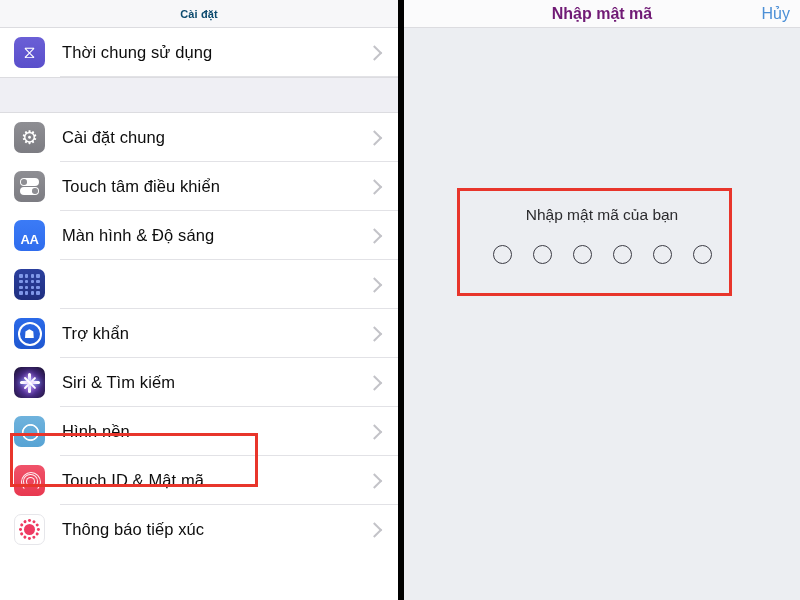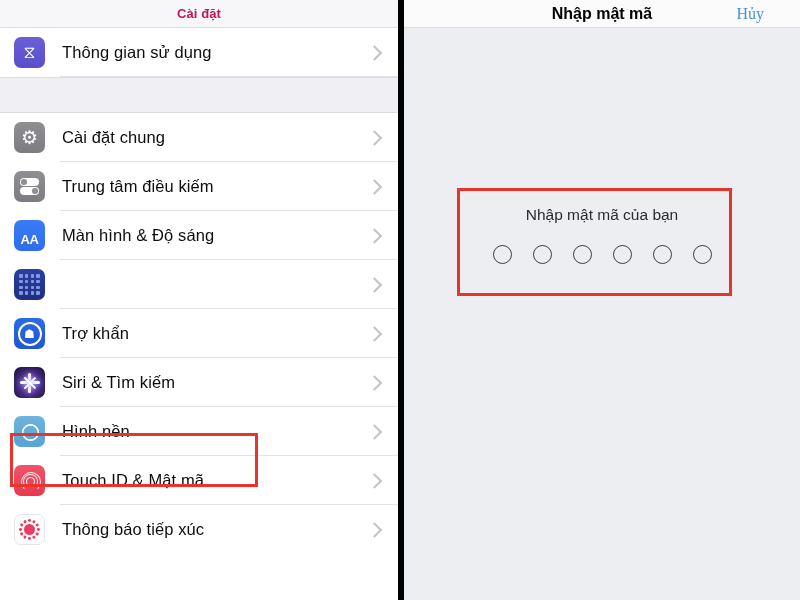--- a/index.html
+++ b/index.html
@@ -34,23 +34,23 @@
   .nav-bar {
     position: relative;
     height: 27px;
     background: #f7f7f9;
     display: flex;
     align-items: center;
     justify-content: center;
     border-bottom: 1px solid #dcdce0;
   }
   .nav-title {
-    font-size: 13px;
+    font-size: 11px;
     font-weight: bold;
-    color: #be185d;
+    color: #0c4a6e;
     letter-spacing: 0.1px;
   }
 
   .list {
     position: relative;
     background: #ffffff;
   }
 
   .group-gap {
     height: 34px;
@@ -214,30 +214,29 @@
     height: 27px;
     background: #fbfbfc;
     display: flex;
     align-items: center;
     justify-content: center;
     border-bottom: 1px solid #dcdce0;
   }
   .nav-title-right {
     font-size: 16px;
     font-weight: bold;
-    color: #000000;
+    color: #701a75;
   }
   .nav-cancel {
     position: absolute;
-    right: 36px;
+    right: 10px;
     top: 50%;
     transform: translateY(-50%);
     font-size: 16px;
     color: #4b8fd6;
-    font-family: Liberation Serif, serif;
   }
 
   .pass-area {
     position: absolute;
     left: 0;
     top: 188px;
     width: 396px;
     height: 110px;
   }
   .hl-right {
@@ -287,21 +286,21 @@
     <div class="nav-bar">
       <span class="nav-title">Cài đặt</span>
     </div>
 
     <div class="list">
 
       <div class="row">
         <div class="row-icon ic-screentime">
           <span class="gl">⧖</span>
         </div>
-        <span class="row-label">Thông gian sử dụng</span>
+        <span class="row-label">Thời chung sử dụng</span>
         <span class="chev"></span>
         <span class="sep"></span>
       </div>
 
       <div class="group-gap"></div>
 
       <div class="row">
         <div class="row-icon ic-general">
           <span class="gl">⚙</span>
         </div>
@@ -310,21 +309,21 @@
         <span class="sep"></span>
       </div>
 
       <div class="row">
         <div class="row-icon ic-control">
           <div class="toggles">
             <div class="tg l"></div>
             <div class="tg r"></div>
           </div>
         </div>
-        <span class="row-label">Trung tâm điều kiếm</span>
+        <span class="row-label">Touch tâm điều khiển</span>
         <span class="chev"></span>
         <span class="sep"></span>
       </div>
 
       <div class="row">
         <div class="row-icon ic-display">
           <span class="gl">AA</span>
         </div>
         <span class="row-label">Màn hình &amp; Độ sáng</span>
         <span class="chev"></span>

